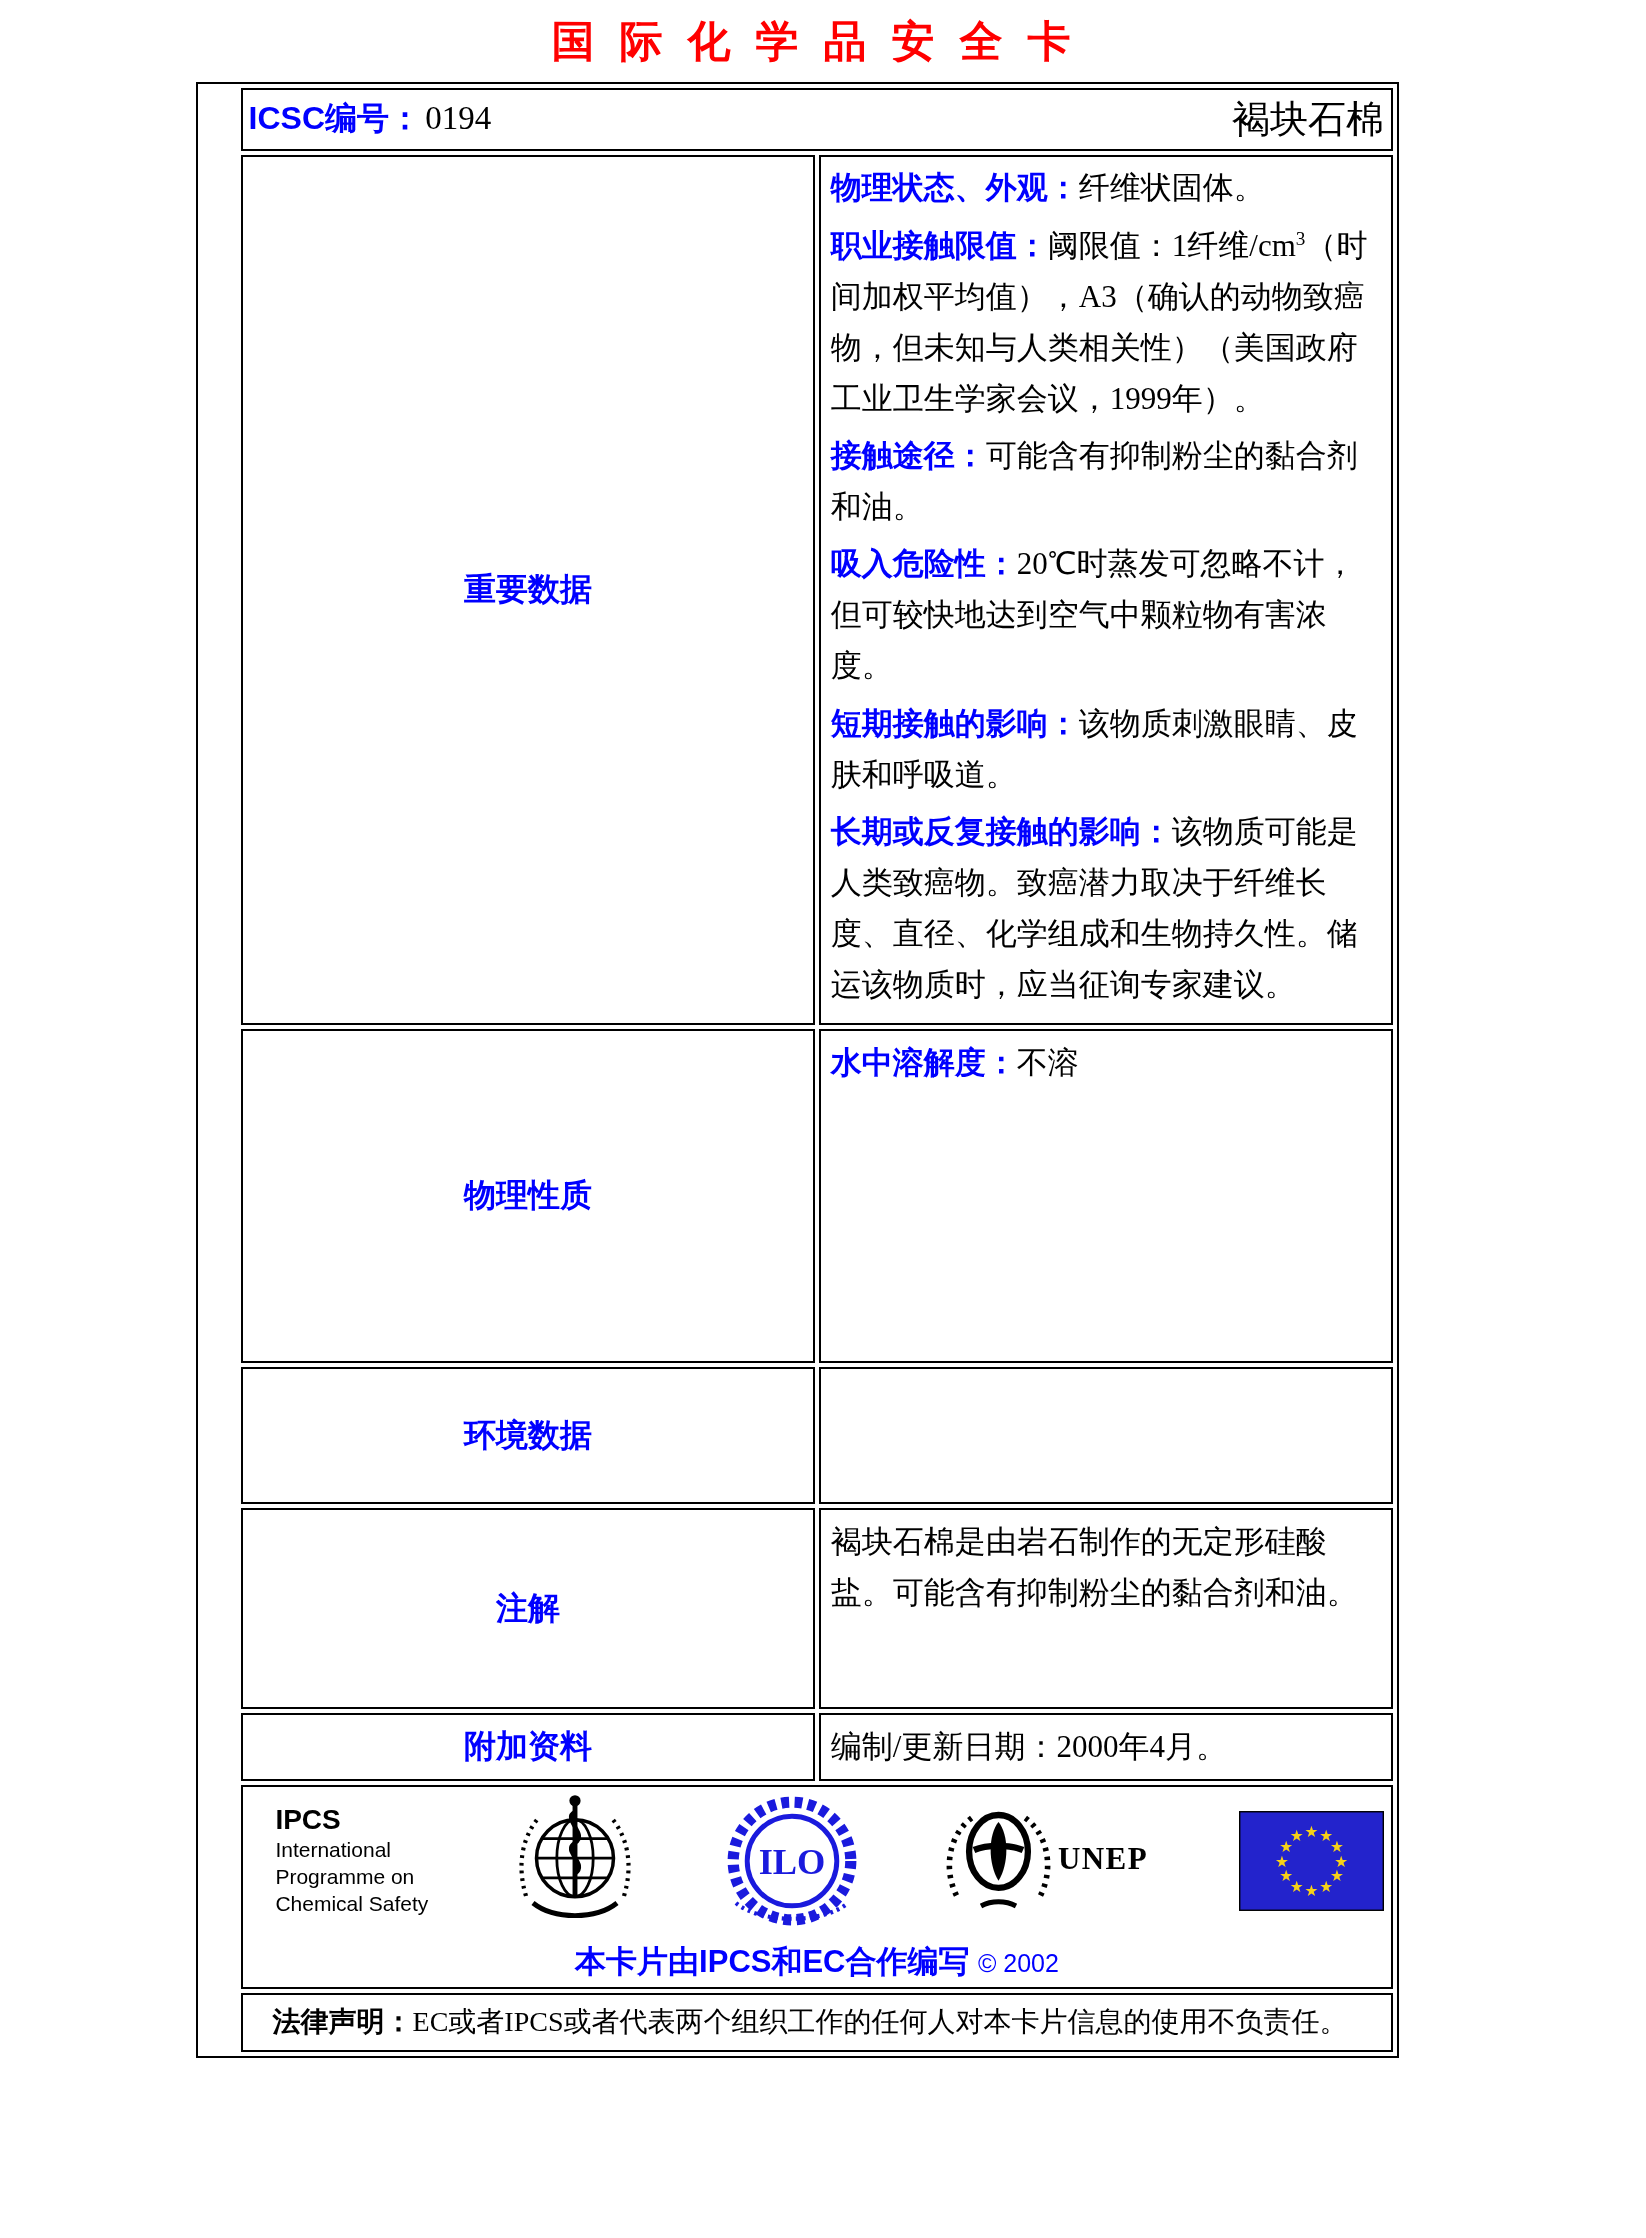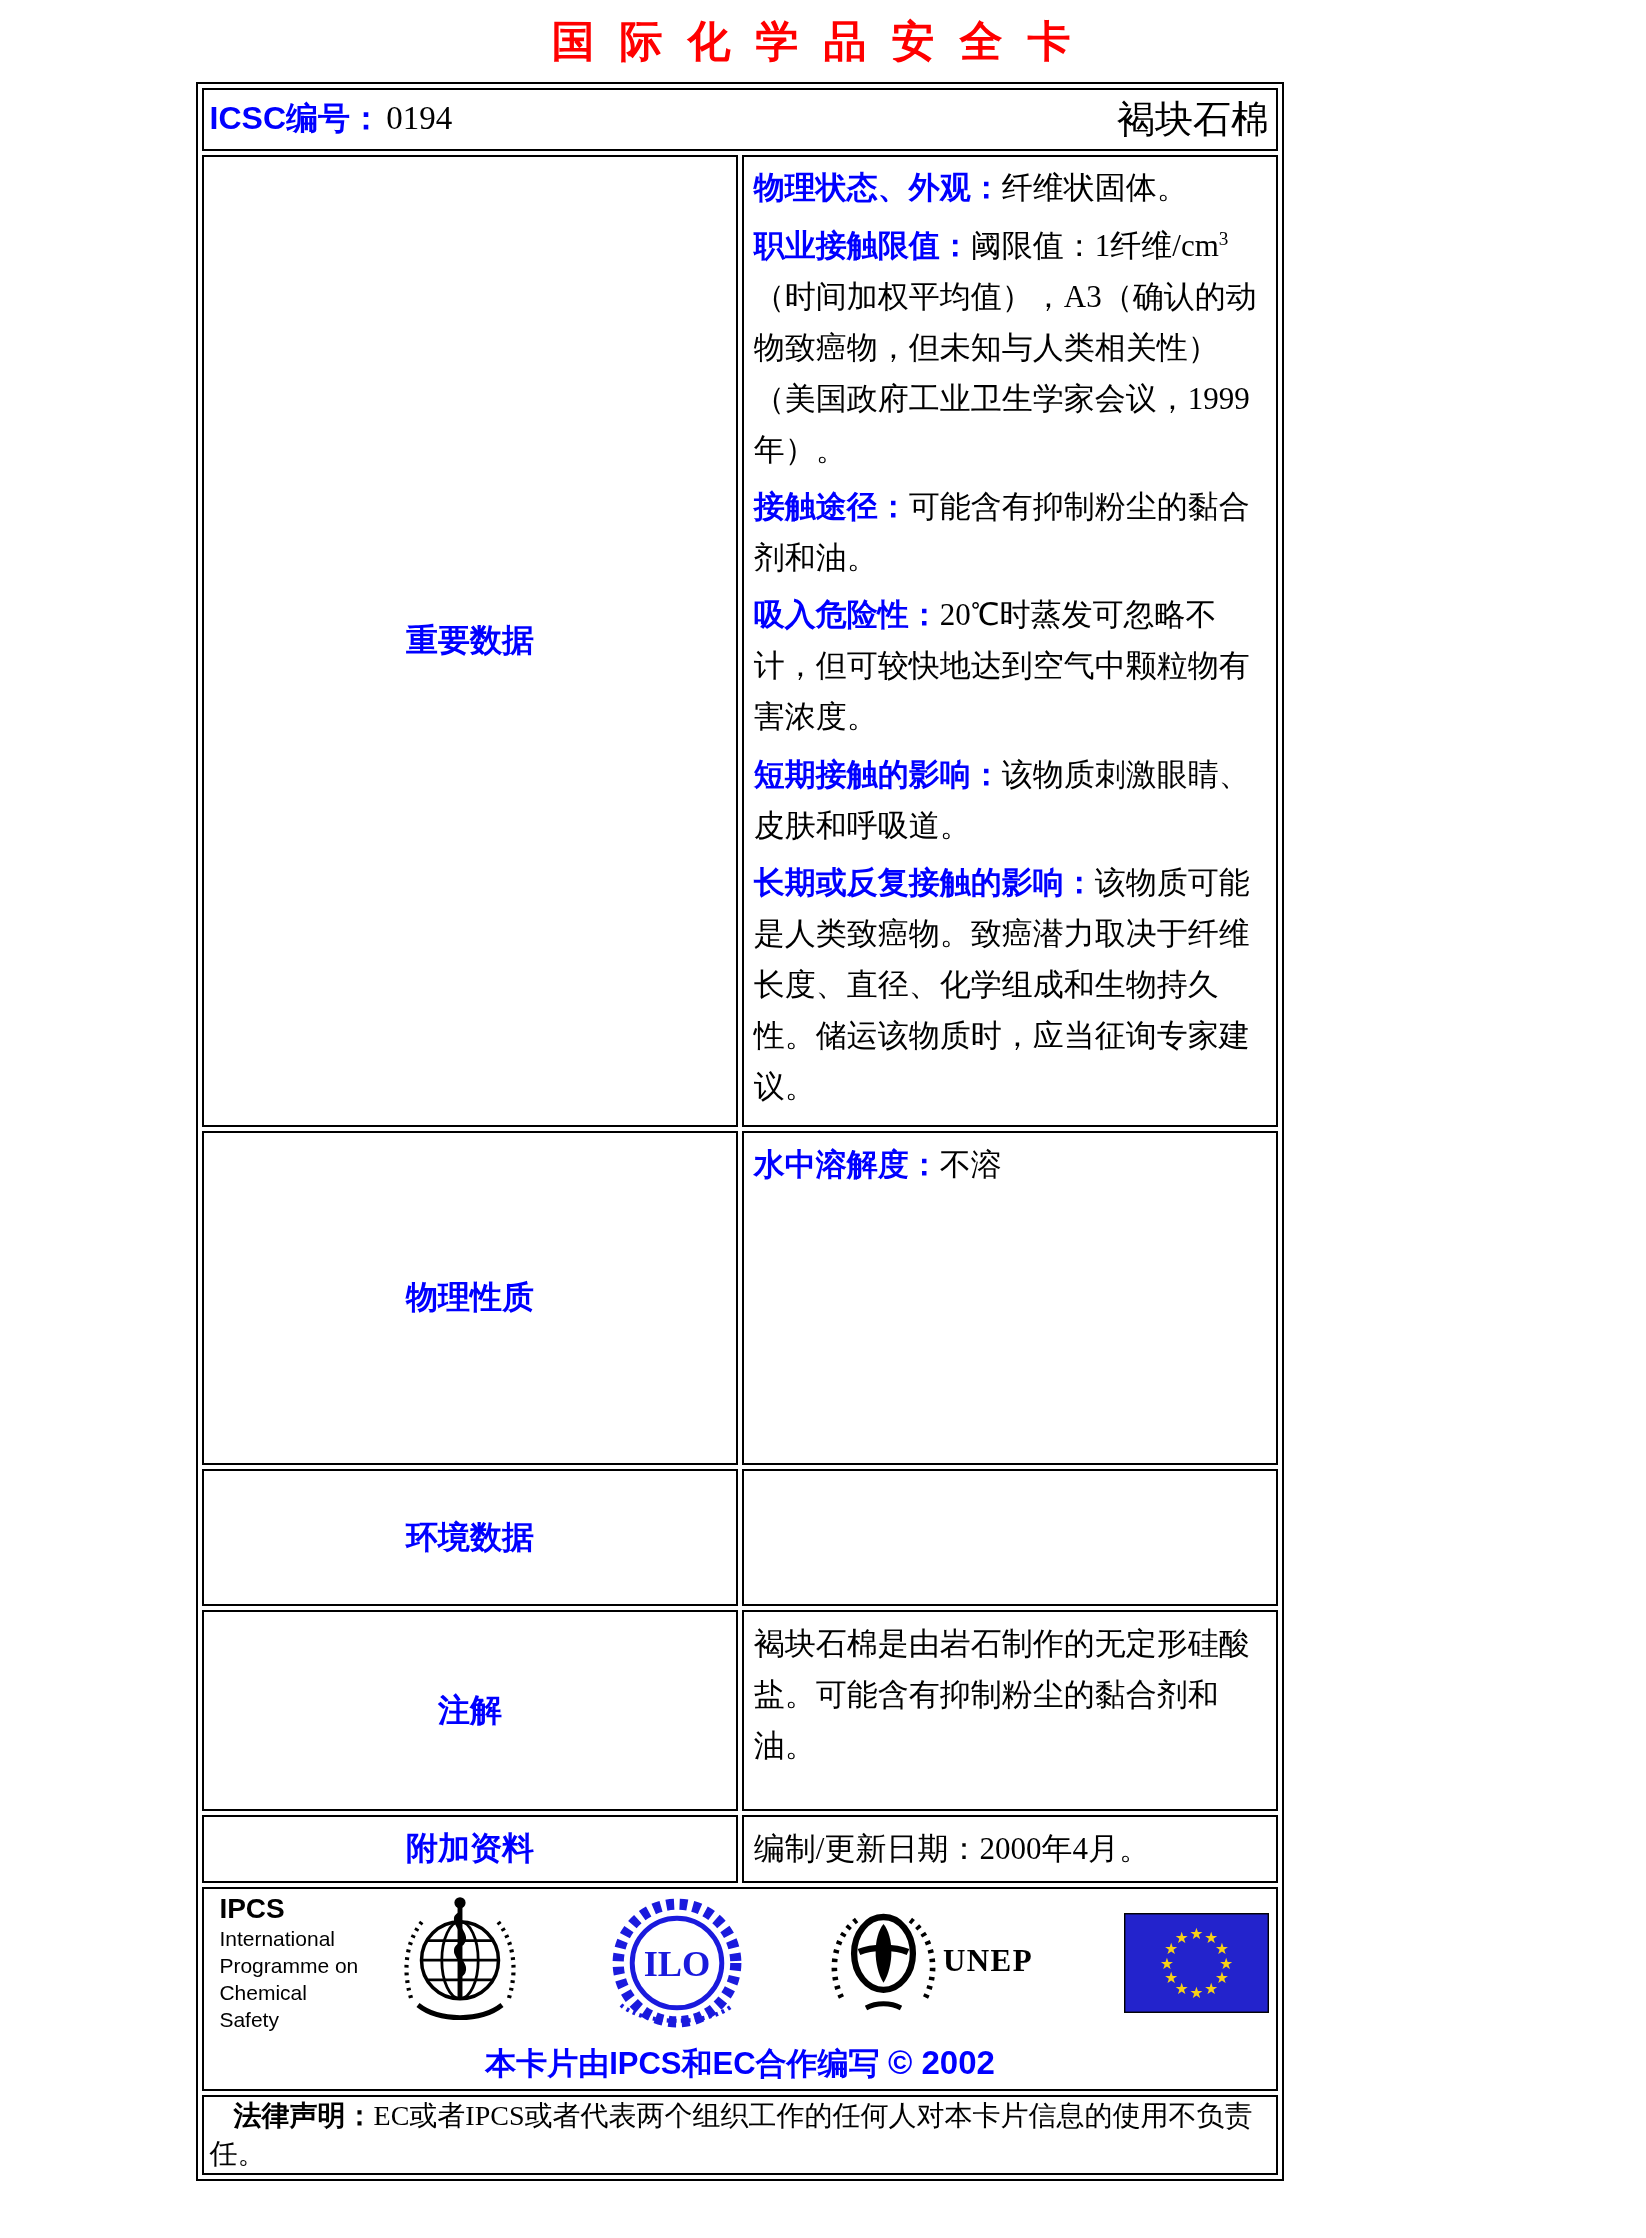--- a/index.html
+++ b/index.html
@@ -11,27 +11,28 @@
   .page-title{
     margin:12.6px 0 0 0;
     text-align:center;
     font-family:Liberation Sans, sans-serif;
     font-weight:bold;
     font-size:43px;
     letter-spacing:25px;
     color:#ff0000;
   }
   table.card{
-    width:1088px;
+    width:1203px;
     margin:11.2px 0 0 196px;
     border:2.8px solid #000;
     border-collapse:separate;
     border-spacing:4.2px;
     background:#fff;
     table-layout:fixed;
+    padding-left:39px;
   }
   td{border:2.8px solid #000;vertical-align:top;background:#fff;}
   td.label-cell{
     width:167px;
     vertical-align:middle;
     text-align:center;
     font-family:"Liberation Sans", sans-serif;
     font-weight:bold;
     font-size:32px;
     color:#0000ff;
@@ -60,21 +61,21 @@
   .ipcs-title{font-size:28px;font-weight:bold;line-height:32px;}
   .ipcs-sub{font-size:21px;line-height:27px;}
   .logo-box{display:flex;align-items:center;justify-content:center;}
   .who-box{margin-left:19.6px;}
   .ilo-box{margin-left:77px;}
   .unep-box{margin-left:77px;flex-direction:row;}
   .eu-box{margin-left:91px;}
   .unep-word{font-family:"Liberation Serif", serif;font-weight:bold;font-size:31px;letter-spacing:1.4px;line-height:31px;margin-top:-4.2px;}
   .credit-line{text-align:center;margin-top:9.8px;color:#0000ff;}
   .credit-main{font-family:"Liberation Sans", sans-serif;font-weight:bold;font-size:31px;}
-  .credit-copy{font-family:"Liberation Sans", sans-serif;font-size:33px;padding-left:8.4px;font-weight:bold;}
+  .credit-copy{font-family:"Liberation Sans", sans-serif;font-size:25px;padding-left:8.4px;}
   .legal-cell{height:55px;vertical-align:middle;padding:0 5.6px;font-size:28px;}
   .legal-label{font-size:28px;margin-left:24px;}
 </style>
 </head>
 <body>
 
 <h1 class="page-title">国际化学品安全卡</h1>
 
 <table class="card">
 

